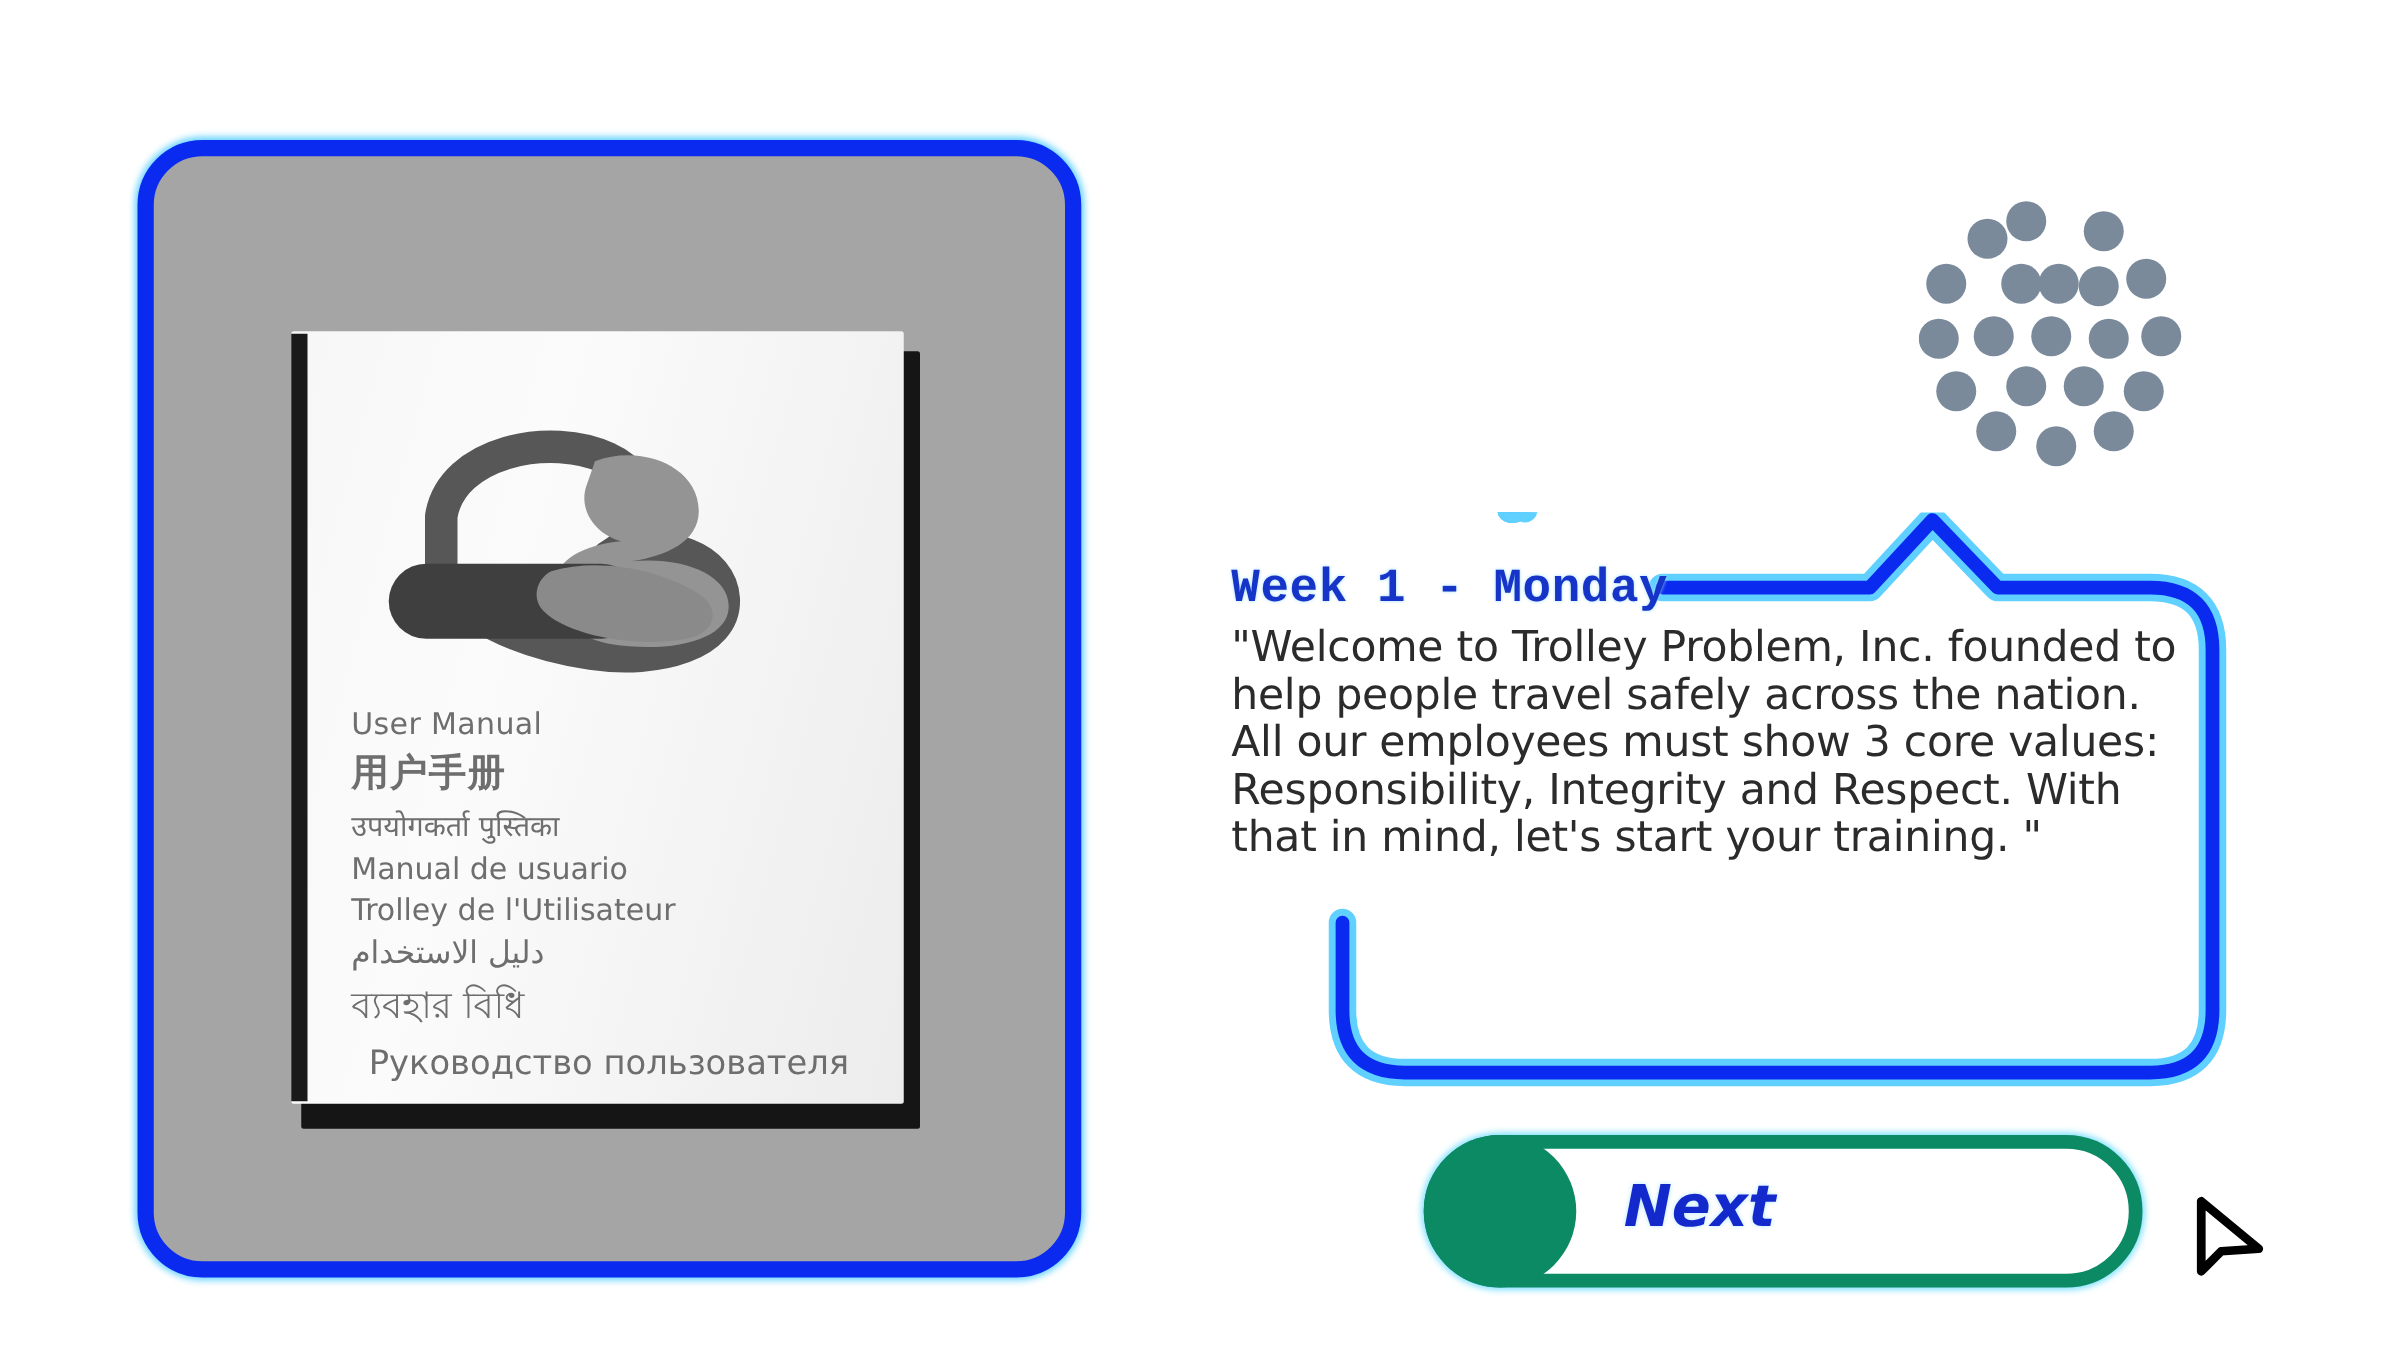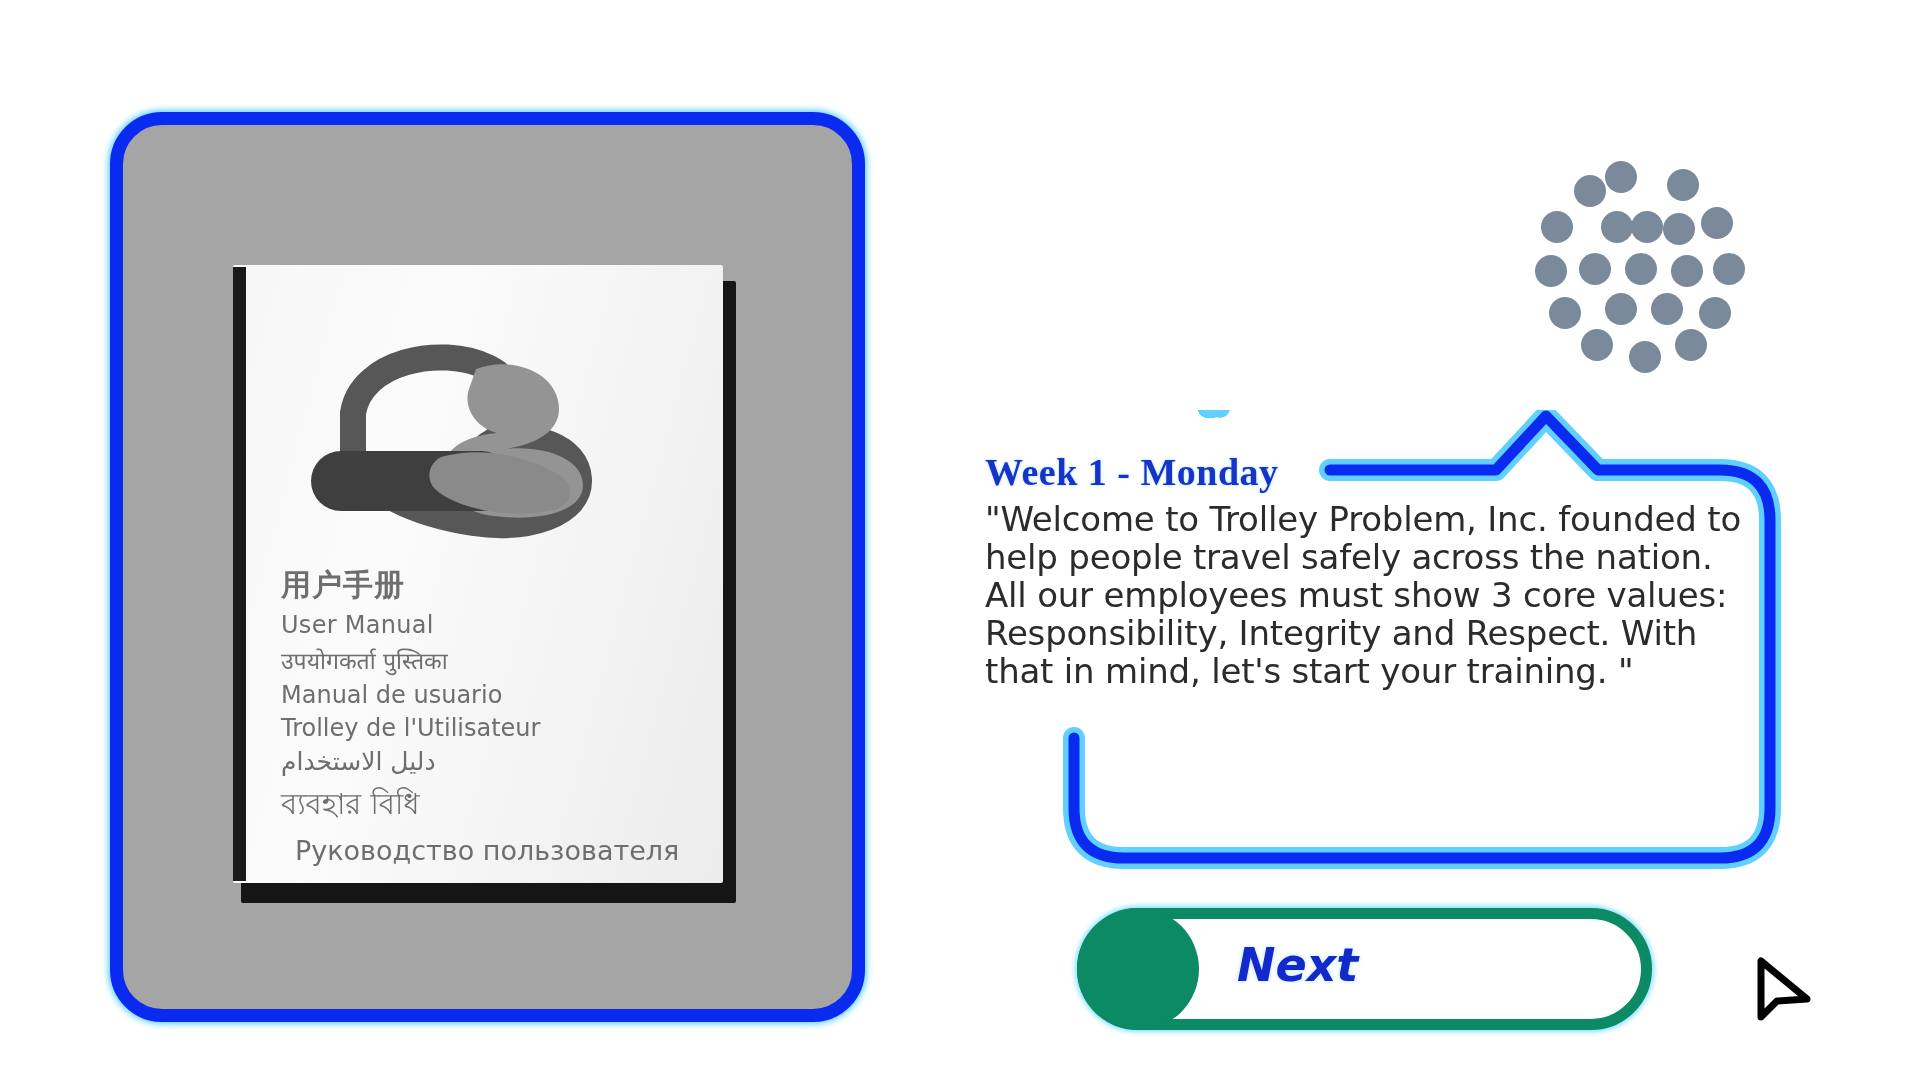--- a/index.html
+++ b/index.html
@@ -159,42 +159,42 @@
   }
 
   #bubble-content {
     position: absolute;
     left: 985px;
     top: 450px;
     width: 830px;
   }
 
   #week-heading {
-    font-family: Liberation Serif, serif;
+    font-family: Liberation Mono, monospace;
     font-size: 38px;
     font-weight: bold;
     color: #1734c8;
     letter-spacing: 0.5px;
     margin-bottom: 6px;
     text-shadow: 0 0 3px #9fdcff;
   }
 
   #dialogue-text {
     font-family: "DejaVu Sans", sans-serif;
     font-size: 34px;
     line-height: 38px;
     color: #2b2b2b;
     letter-spacing: -0.2px;
     white-space: pre-line;
   }
 
   
   #next-button {
     position: absolute;
-    left: 1077px;
+    left: 1139px;
     top: 908px;
     width: 575px;
     height: 110px;
     cursor: pointer;
   }
   #next-pill {
     position: absolute;
     left: 0; top: 0;
     width: 575px;
     height: 122px;
@@ -258,22 +258,22 @@
                    C166 192, 148 172, 152 150 C156 126, 184 118, 206 116
                    C184 110, 172 90, 178 72 Z" fill="#949494"></path>
 
           <rect x="20" y="134" width="200" height="60" rx="30" fill="#3f3f3f"></rect>
 
           <path d="M150 140 C190 128, 240 140, 268 158 C286 170, 282 190, 258 194
                    C214 202, 162 190, 144 172 C134 162, 138 146, 150 140 Z" fill="#8a8a8a"></path>
         </svg>
 
         <div id="cover-langs">
+          <div class="lang-line lang-en">User Manual</div>
           <div class="lang-line lang-zh">用户手册</div>
-          <div class="lang-line lang-en">User Manual</div>
           <div class="lang-line lang-hi">उपयोगकर्ता पुस्तिका</div>
           <div class="lang-line lang-es">Manual de usuario</div>
           <div class="lang-line lang-fr">Trolley de l'Utilisateur</div>
           <div class="lang-line lang-ar">دليل الاستخدام</div>
           <div class="lang-line lang-bn">ব্যবহার বিধি</div>
           <div class="lang-line lang-ru">Руководство пользователя</div>
         </div>
       </div>
     </div>
 

